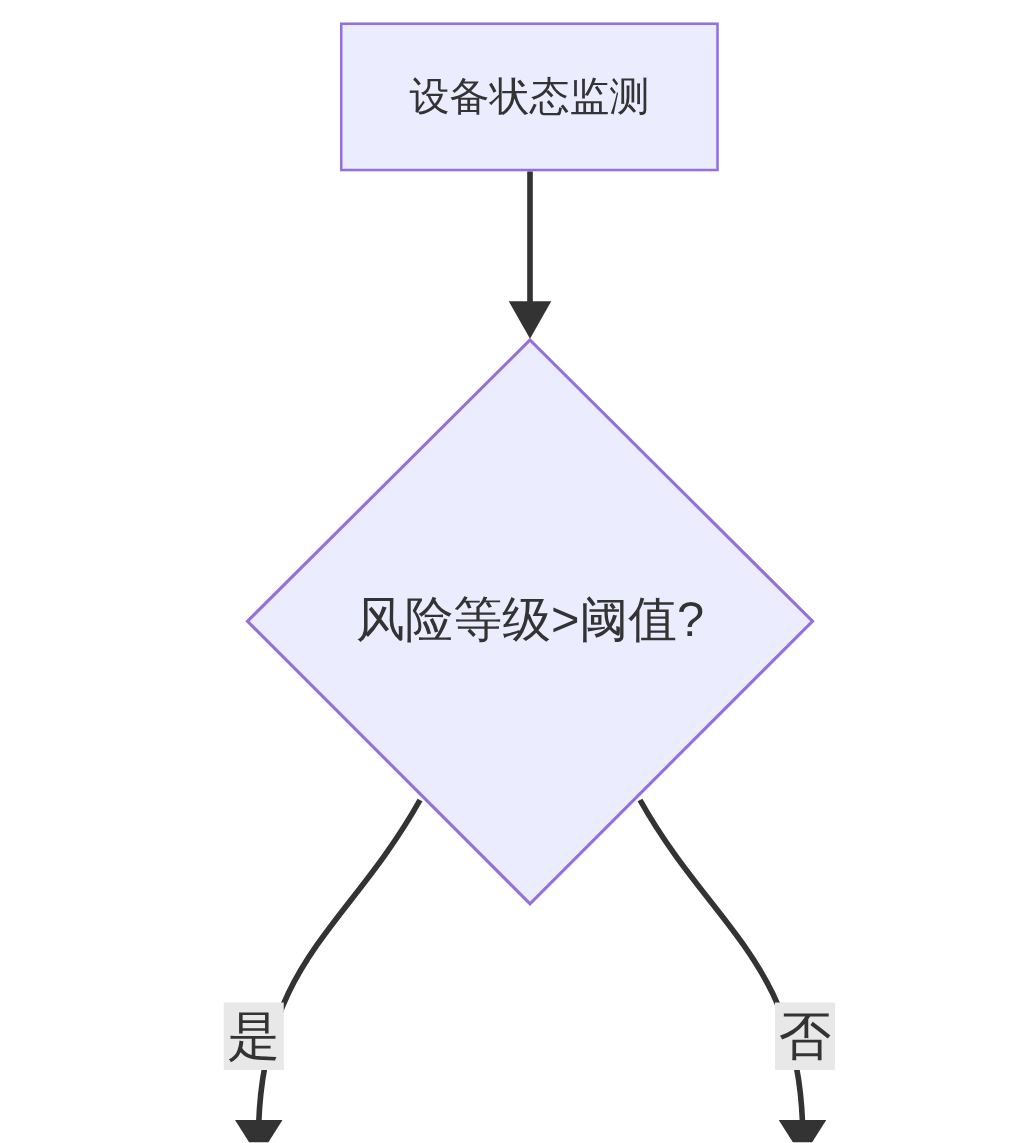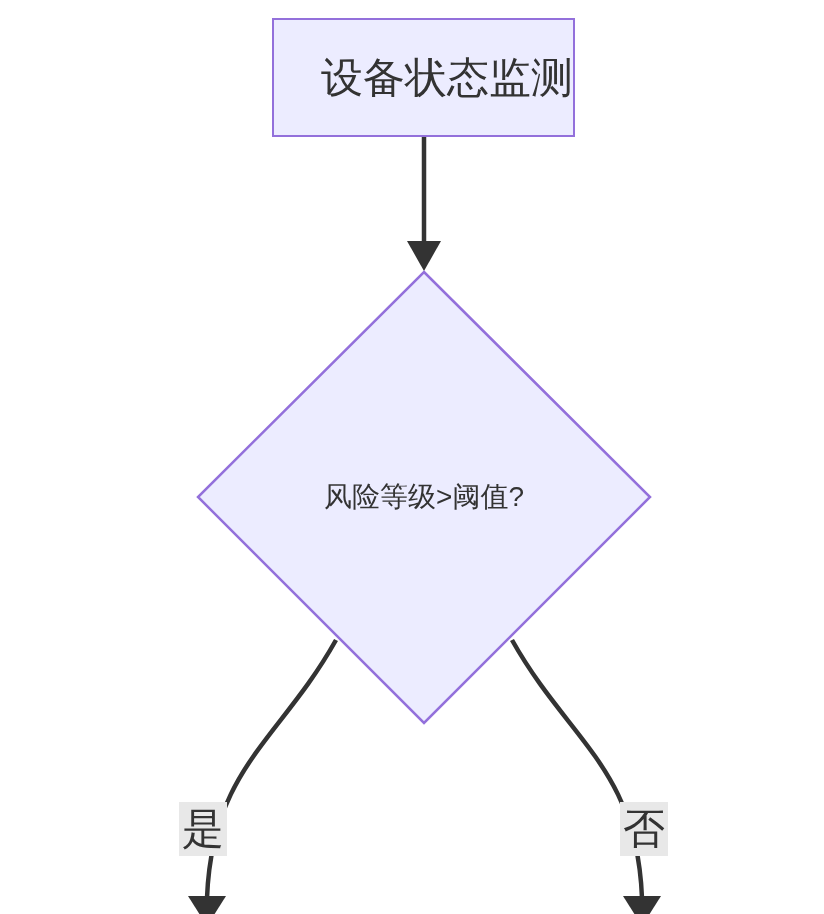--- a/index.html
+++ b/index.html
@@ -39,31 +39,31 @@
     position: absolute;
     left: 272px;
     top: 18px;
     width: 303px;
     height: 119px;
     box-sizing: border-box;
     background: #ECECFF;
     border: 2.5px solid #9370DB;
     display: flex;
     align-items: center;
-    justify-content: flex-end;
-    font-size: 42px;
+    justify-content: center;
+    font-size: 32px;
     white-space: nowrap;
   }
   .diamond-label {
     position: absolute;
     left: 224px;
     top: 468px;
     width: 400px;
     text-align: center;
-    font-size: 28px;
+    font-size: 39px;
     line-height: 58px;
     white-space: nowrap;
   }
   .edge-label {
     position: absolute;
     background: #e8e8e8;
     font-size: 42px;
     line-height: 50px;
     padding: 2px 3px;
     white-space: nowrap;

